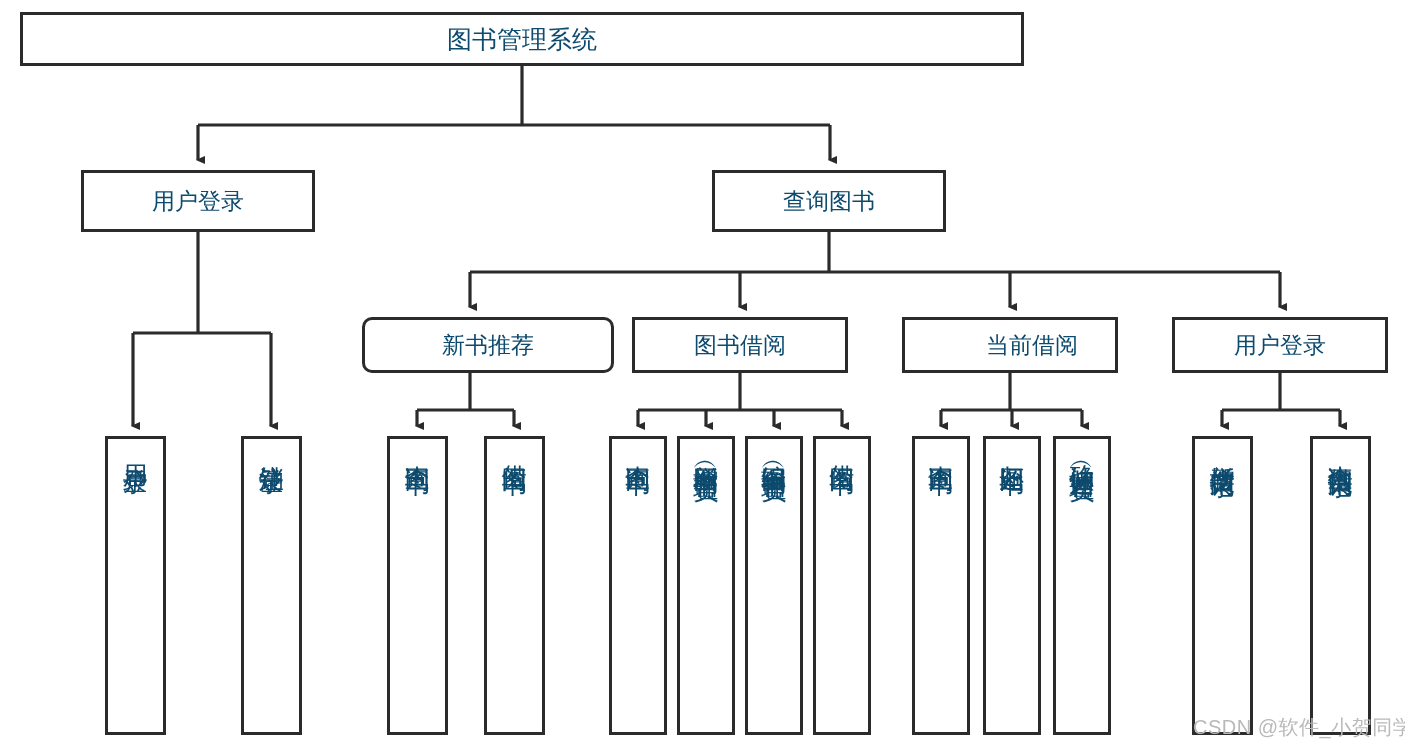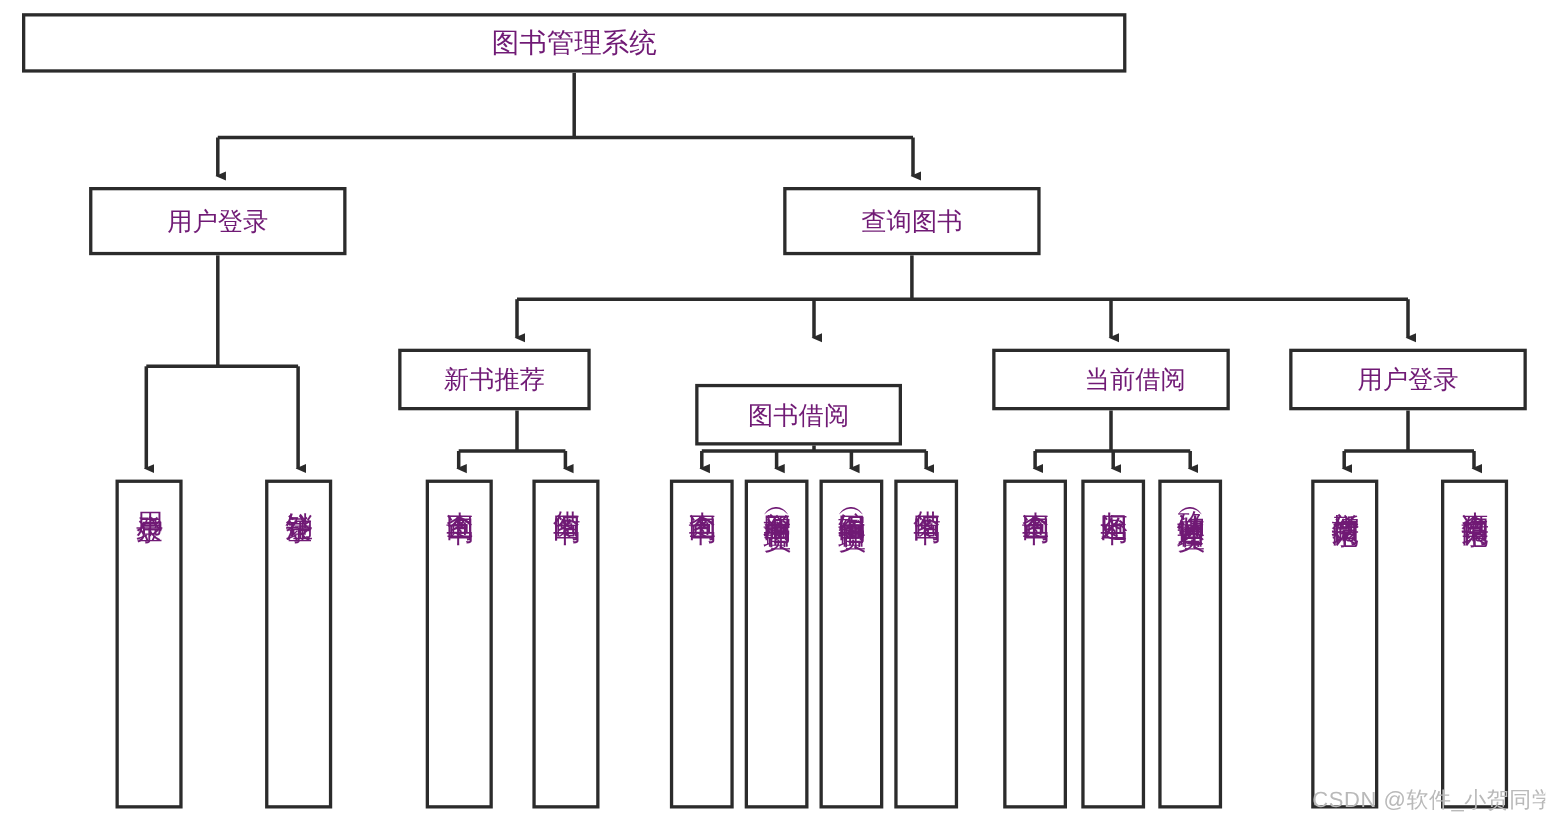--- a/index.html
+++ b/index.html
@@ -26,21 +26,21 @@
     pointer-events: none;
   }
   .node {
     position: absolute;
     box-sizing: border-box;
     border: 3px solid #2b2b2b;
     background: #ffffff;
     display: flex;
     align-items: center;
     justify-content: center;
-    color: #701a75;
+    color: #0c4a6e;
   }
   .node .label {
     display: block;
     text-align: center;
     line-height: 1.15;
   }
   .node-root .label { font-size: 25px; }
   .node-l2 .label   { font-size: 23px; }
   .node-l3 .label   { font-size: 23px; }
 
@@ -125,24 +125,24 @@
     <span class="label">图书管理系统</span>
   </div>
 
   <div class="node node-l2" style="left:81px; top:170px; width:234px; height:62px;">
     <span class="label">用户登录</span>
   </div>
   <div class="node node-l2" style="left:712px; top:170px; width:234px; height:62px;">
     <span class="label">查询图书</span>
   </div>
 
-  <div class="node node-l3" style="left:362px; top:317px; width:175px; height:56px;">
+  <div class="node node-l3" style="left:362px; top:317px; width:252px; height:56px;border-radius:10px;">
     <span class="label">新书推荐</span>
   </div>
-  <div class="node node-l3" style="left:632px; top:317px; width:188px; height:56px;margin-top:32px;">
+  <div class="node node-l3" style="left:632px; top:317px; width:216px; height:56px;">
     <span class="label">图书借阅</span>
   </div>
   <div class="node node-l3" style="left:902px; top:317px; width:216px; height:56px;padding-left:44px;">
     <span class="label">当前借阅</span>
   </div>
   <div class="node node-l3" style="left:1172px; top:317px; width:216px; height:56px;">
     <span class="label">用户登录</span>
   </div>
 
   <div class="node node-leaf" style="left:105px; top:436px; width:61px; height:299px;">

